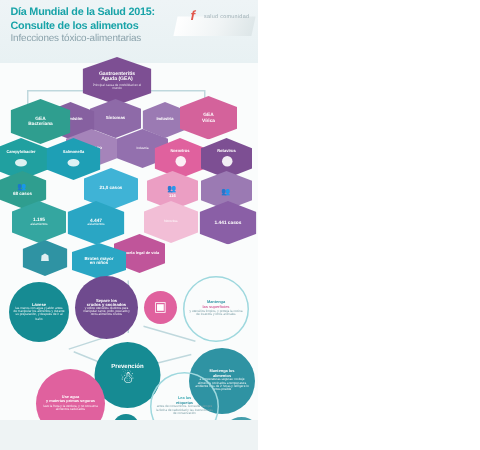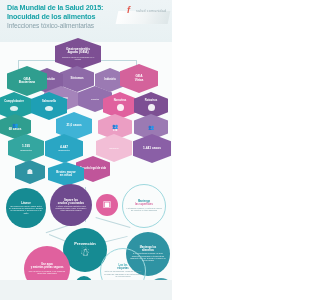--- a/index.html
+++ b/index.html
@@ -54,21 +54,21 @@
   
   #footer { position:absolute; left:0; top:280px; width:172px; height:20px; background:#eef3f4; }
 </style>
 </head>
 <body>
 
 <div id="page">
 
   <div id="header">
     <div class="hl1">Día Mundial de la Salud 2015:</div>
-    <div class="hl2">Inocuidad de los alimentos</div>
+    <div class="hl2">Consulte de los alimentos</div>
     <div class="hl3">Infecciones tóxico-alimentarias</div>
     <div id="logo">
       <div class="swoosh"></div>
       <div class="mark">f</div>
       <div class="ltxt">salud   comunidad</div>
     </div>
   </div>
 
   <div id="canvas">
 

